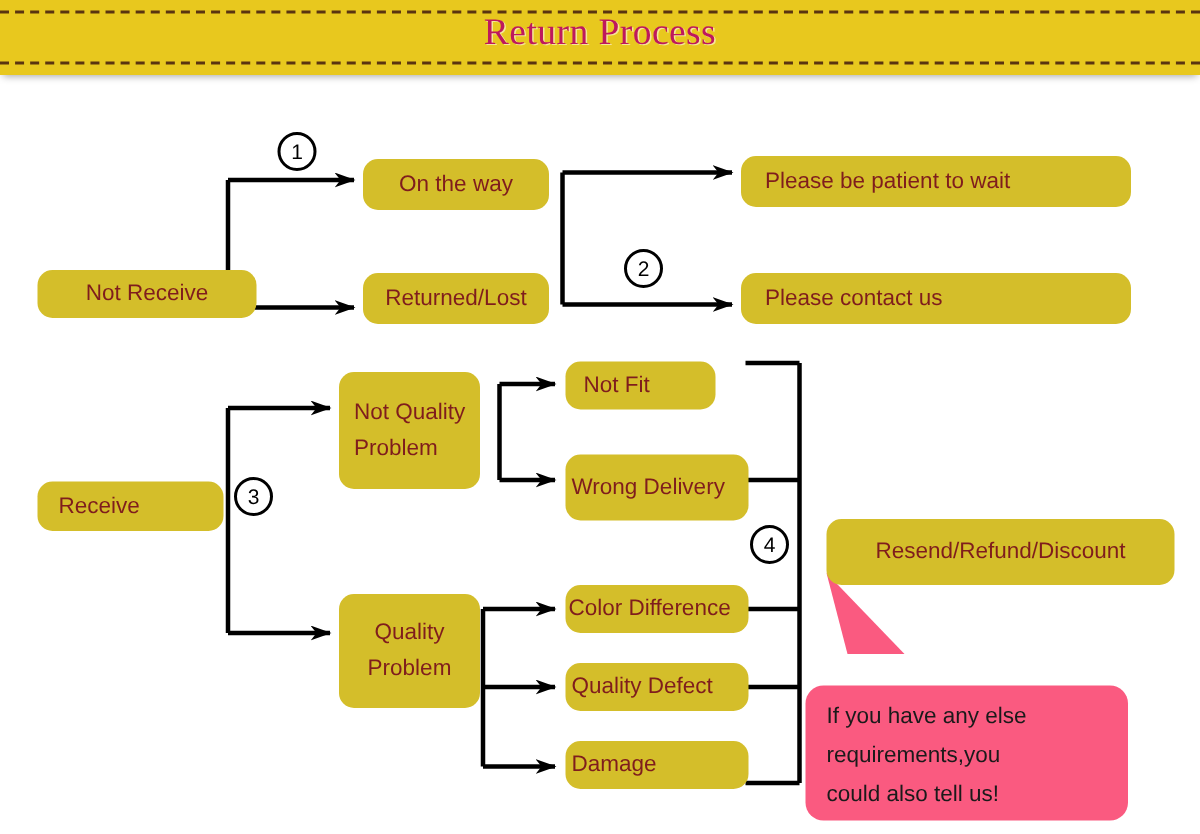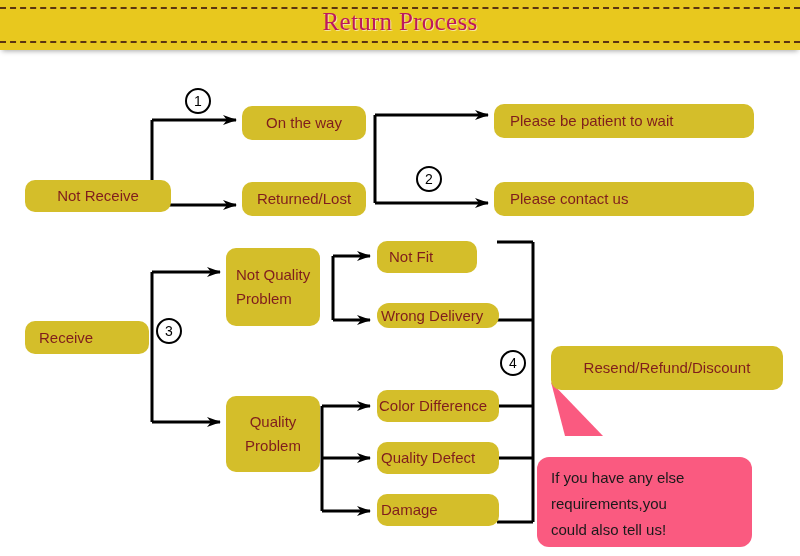--- a/index.html
+++ b/index.html
@@ -189,21 +189,21 @@
 </div>
 
 <div class="node multiline center-text" style="left:226px; top:396px; width:94px; height:76px; text-align:center;">
   <span>Quality Problem</span>
 </div>
 
 <div class="node left-text" style="left:377px; top:241px; width:100px; height:32px; padding-left:12px;">
   <span>Not Fit</span>
 </div>
 
-<div class="node left-text" style="left:377px; top:303px; width:122px; height:25px; padding-left:4px;border-radius:12px;">
+<div class="node left-text" style="left:377px; top:303px; width:122px; height:44px; padding-left:4px;">
   <span>Wrong Delivery</span>
 </div>
 
 <div class="node left-text" style="left:377px; top:390px; width:122px; height:32px; padding-left:2px;">
   <span>Color Difference</span>
 </div>
 
 <div class="node left-text" style="left:377px; top:442px; width:122px; height:32px; padding-left:4px;">
   <span>Quality Defect</span>
 </div>

